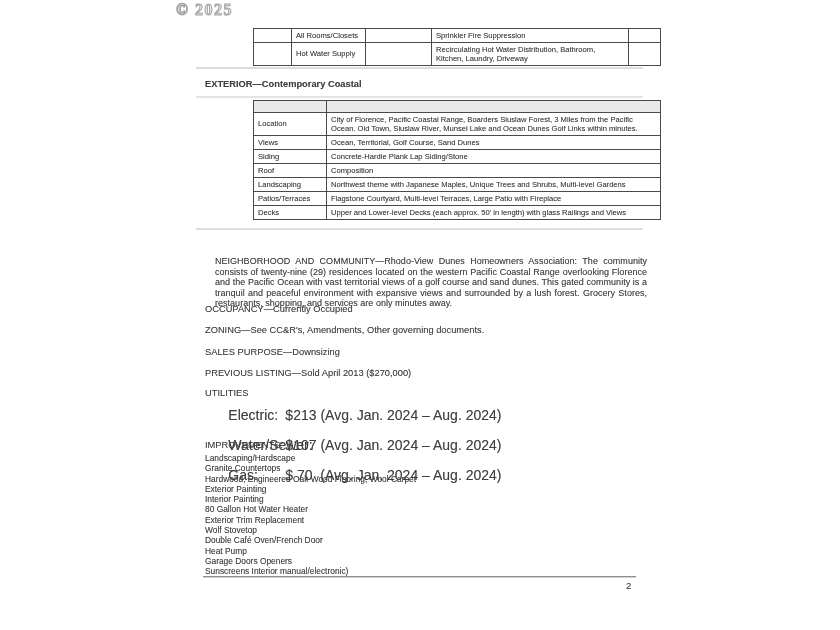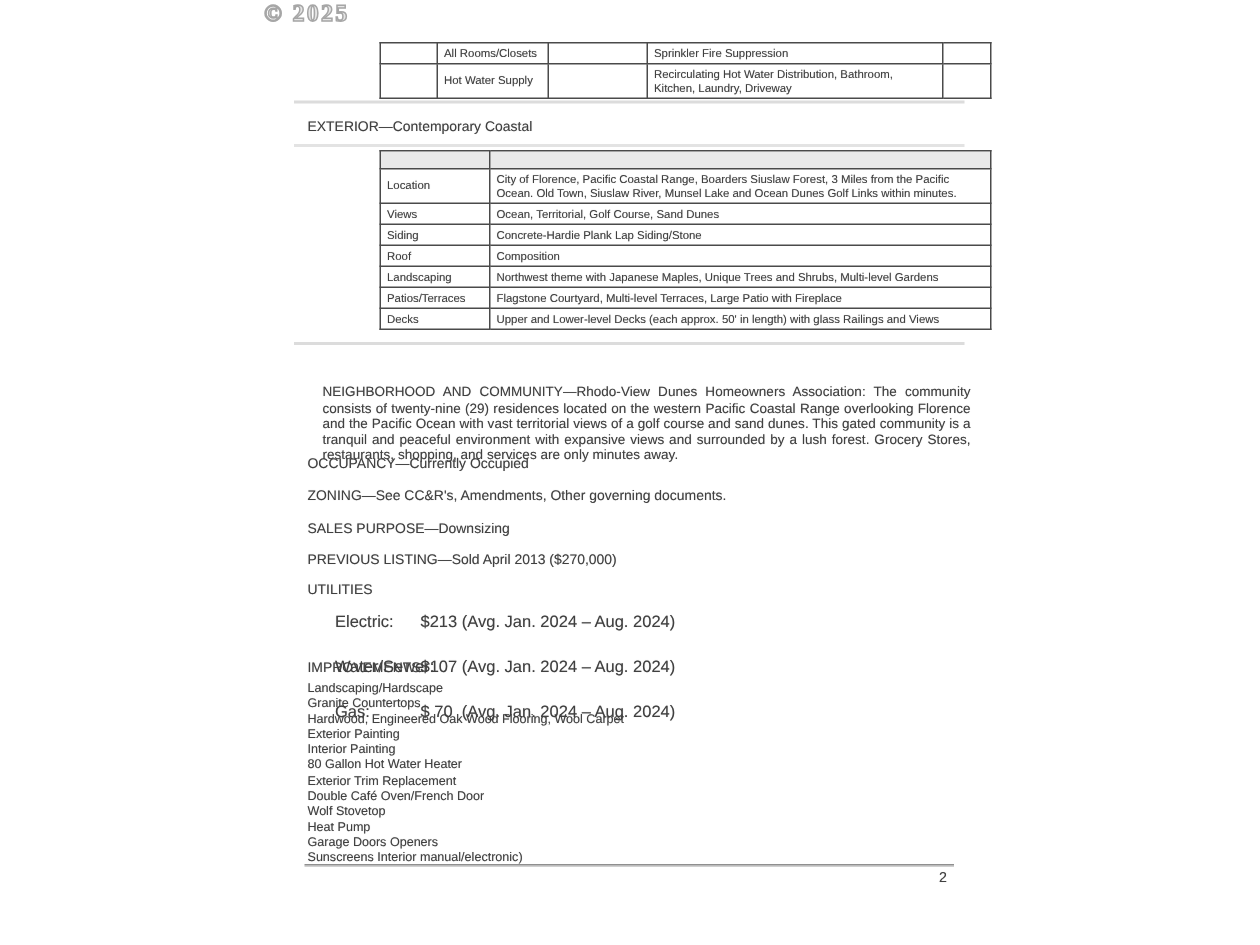--- a/index.html
+++ b/index.html
@@ -51,39 +51,39 @@
   .t2 .thead td { height: 9px; background: #e9e9e9; }
   .t2 td { height: 11px; }
   .t2 .loc td { height: 20px; }
 
   
   .line {
     position: absolute; left: 205px;
     font-size: 9.3px; line-height: 11px;
     white-space: nowrap;
   }
-  .exterior-h { top: 79px; }
+  .exterior-h { top: 79px; font-weight: bold; }
   .occ  { top: 304px; }
   .zon  { top: 325px; }
   .sal  { top: 347px; }
   .prev { top: 368px; }
   .util-h { top: 388px; }
   .imp-h  { top: 440px; }
 
   
   .para {
     position: absolute; left: 205px; top: 246px; width: 432px;
     margin: 10px;
     font-size: 9px; line-height: 10.6px;
     text-align: justify;
     letter-spacing: 0.02px;
   }
 
   
-  .util-rows { position: absolute; left: 205px; top: 400px; font-size: 11px; }
+  .util-rows { position: absolute; left: 205px; top: 400px; font-size: 14px; }
   .urow { line-height: 10px; white-space: pre; }
   .ulabel { display: inline-block; width: 57px; }
   .uval { white-space: pre; }
 
   
   .imp-list { position: absolute; left: 205px; top: 453px; font-size: 8.4px; }
   .imp-item { line-height: 10.3px; white-space: nowrap; }
 
   
   .footer-rule {
@@ -197,22 +197,22 @@
 
   <div class="line imp-h">IMPROVEMENTS:</div>
   <div class="imp-list">
     <div class="imp-item">Landscaping/Hardscape</div>
     <div class="imp-item">Granite Countertops</div>
     <div class="imp-item">Hardwood, Engineered Oak Wood Flooring, Wool Carpet</div>
     <div class="imp-item">Exterior Painting</div>
     <div class="imp-item">Interior Painting</div>
     <div class="imp-item">80 Gallon Hot Water Heater</div>
     <div class="imp-item">Exterior Trim Replacement</div>
+    <div class="imp-item">Wolf Stovetop</div>
     <div class="imp-item">Double Café Oven/French Door</div>
-    <div class="imp-item">Wolf Stovetop</div>
     <div class="imp-item">Heat Pump</div>
     <div class="imp-item">Garage Doors Openers</div>
     <div class="imp-item">Sunscreens Interior manual/electronic)</div>
   </div>
 
   <div class="footer-rule"></div>
   <div class="page-num">2</div>
 
 </div>
 

